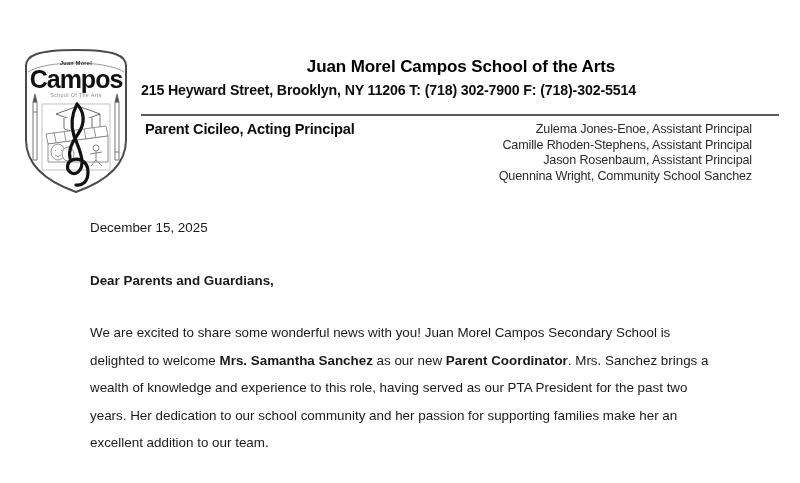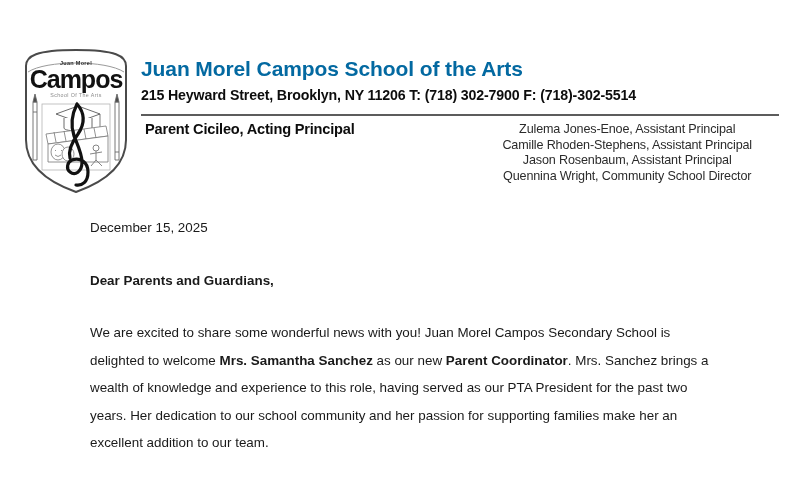--- a/index.html
+++ b/index.html
@@ -36,26 +36,27 @@
 
   .head-text {
     position: absolute;
     left: 137px;
     top: 58px;
     width: 640px;
   }
 
   .school-name {
     font-family: "Liberation Sans", sans-serif;
-    font-size: 21px;
+    font-size: 17px;
     font-weight: bold;
     letter-spacing: -0.1px;
     line-height: 1.08;
-    color: #0369a1;
+    color: #000000;
     white-space: nowrap;
+    text-align: center;
   }
 
   .school-address {
     font-family: "Liberation Sans", sans-serif;
     font-size: 14.2px;
     font-weight: bold;
     letter-spacing: -0.15px;
     margin-top: 6px;
     color: #0d0d0d;
     white-space: nowrap;
@@ -84,21 +85,21 @@
   .admins {
     position: absolute;
     right: 52px;
     top: 122px;
     text-align: right;
     font-size: 12.6px;
     line-height: 15.5px;
     letter-spacing: -0.15px;
     color: #2b2b2b;
   }
-  .admins div { white-space: nowrap; text-align: center; }
+  .admins div { white-space: nowrap; }
 
   
   .letter-body {
     position: absolute;
     left: 90px;
     top: 218px;
     width: 625px;
     font-size: 13.4px;
     color: #1a1a1a;
   }
@@ -190,21 +191,21 @@
   </div>
 
   <div class="head-rule"></div>
 
   <div class="principal">Parent Cicileo, Acting Principal</div>
 
   <div class="admins">
     <div>Zulema Jones-Enoe, Assistant Principal</div>
     <div>Camille Rhoden-Stephens, Assistant Principal</div>
     <div>Jason Rosenbaum, Assistant Principal</div>
-    <div>Quennina Wright, Community School Director</div>
+    <div>Quennina Wright, Community School Sanchez</div>
   </div>
 </div>
 
 <div class="letter-body">
   <p class="date-line">December 15, 2025</p>
 
   <p class="salutation">Dear Parents and Guardians,</p>
 
   <p class="para"><span>We are excited to share some wonderful news with you! Juan Morel Campos Secondary School is delighted to welcome </span><b>Mrs. Samantha Sanchez</b><span> as our new </span><b>Parent Coordinator</b><span>. Mrs. Sanchez brings a wealth of knowledge and experience to this role, having served as our PTA President for the past two years. Her dedication to our school community and her passion for supporting families make her an excellent addition to our team.</span></p>
 

